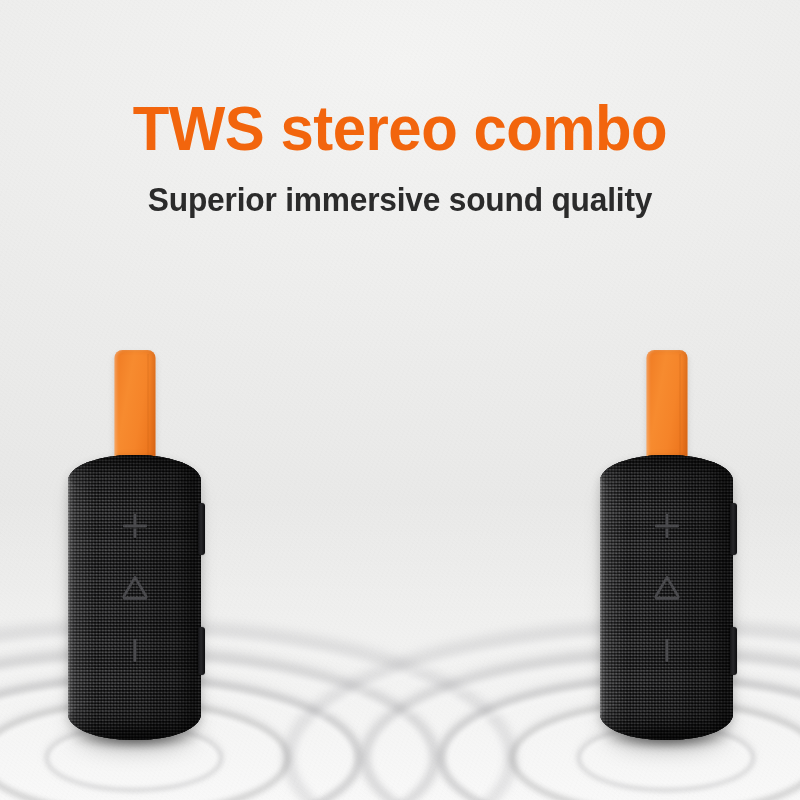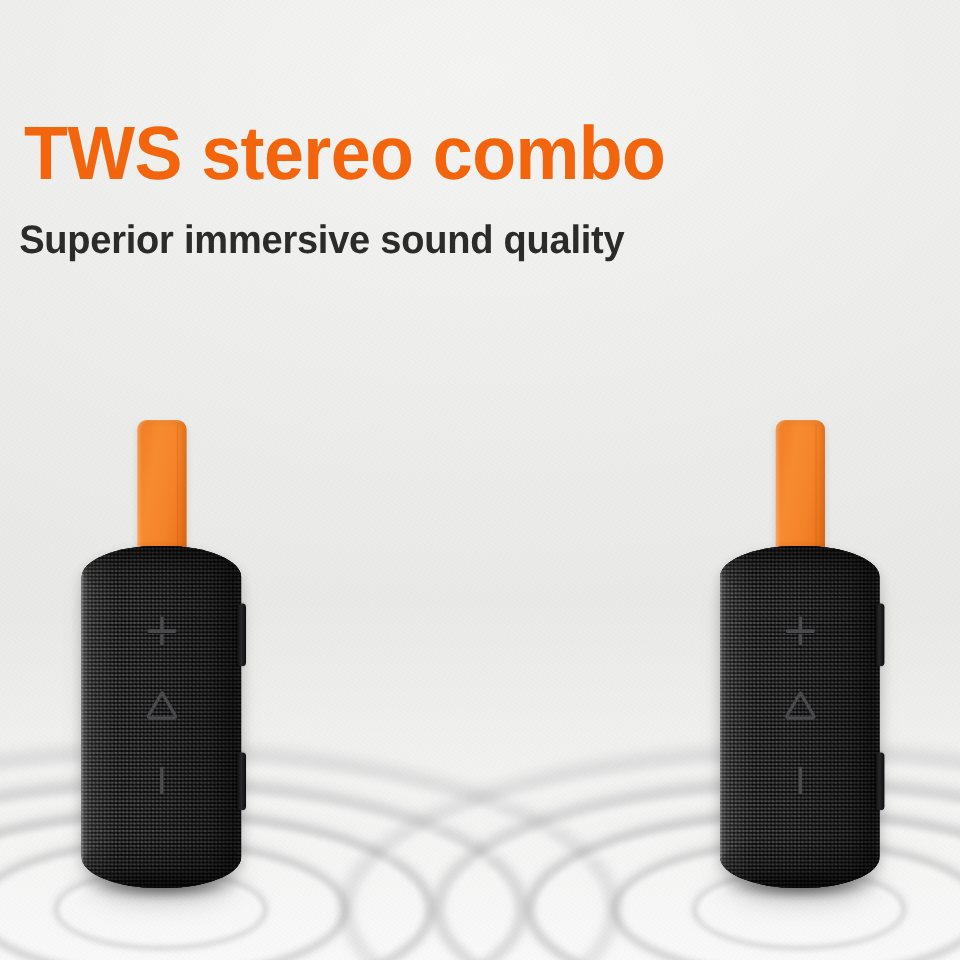--- a/index.html
+++ b/index.html
@@ -24,21 +24,21 @@
   }
   .grain{
     position:absolute;inset:0;pointer-events:none;opacity:.33;
     background-image:
       repeating-linear-gradient(37deg,rgba(0,0,0,.022) 0 1px,rgba(255,255,255,0) 1px 3px),
       repeating-linear-gradient(113deg,rgba(0,0,0,.018) 0 1px,rgba(255,255,255,0) 1px 4px);
   }
 
   
   .headings{
-    position:absolute;left:0;right:0;top:96px;z-index:6;
+    position:absolute;left:0;right:0;top:96px;text-align:center;z-index:6;
   }
   .title{
     margin:0;
     font-size:63px;line-height:1.02;
     font-weight:700;
     letter-spacing:-.5px;
     color:#f2650d;
     transform:scaleX(.95);
     font-family:"Liberation Sans","DejaVu Sans",sans-serif;
     white-space:nowrap;

